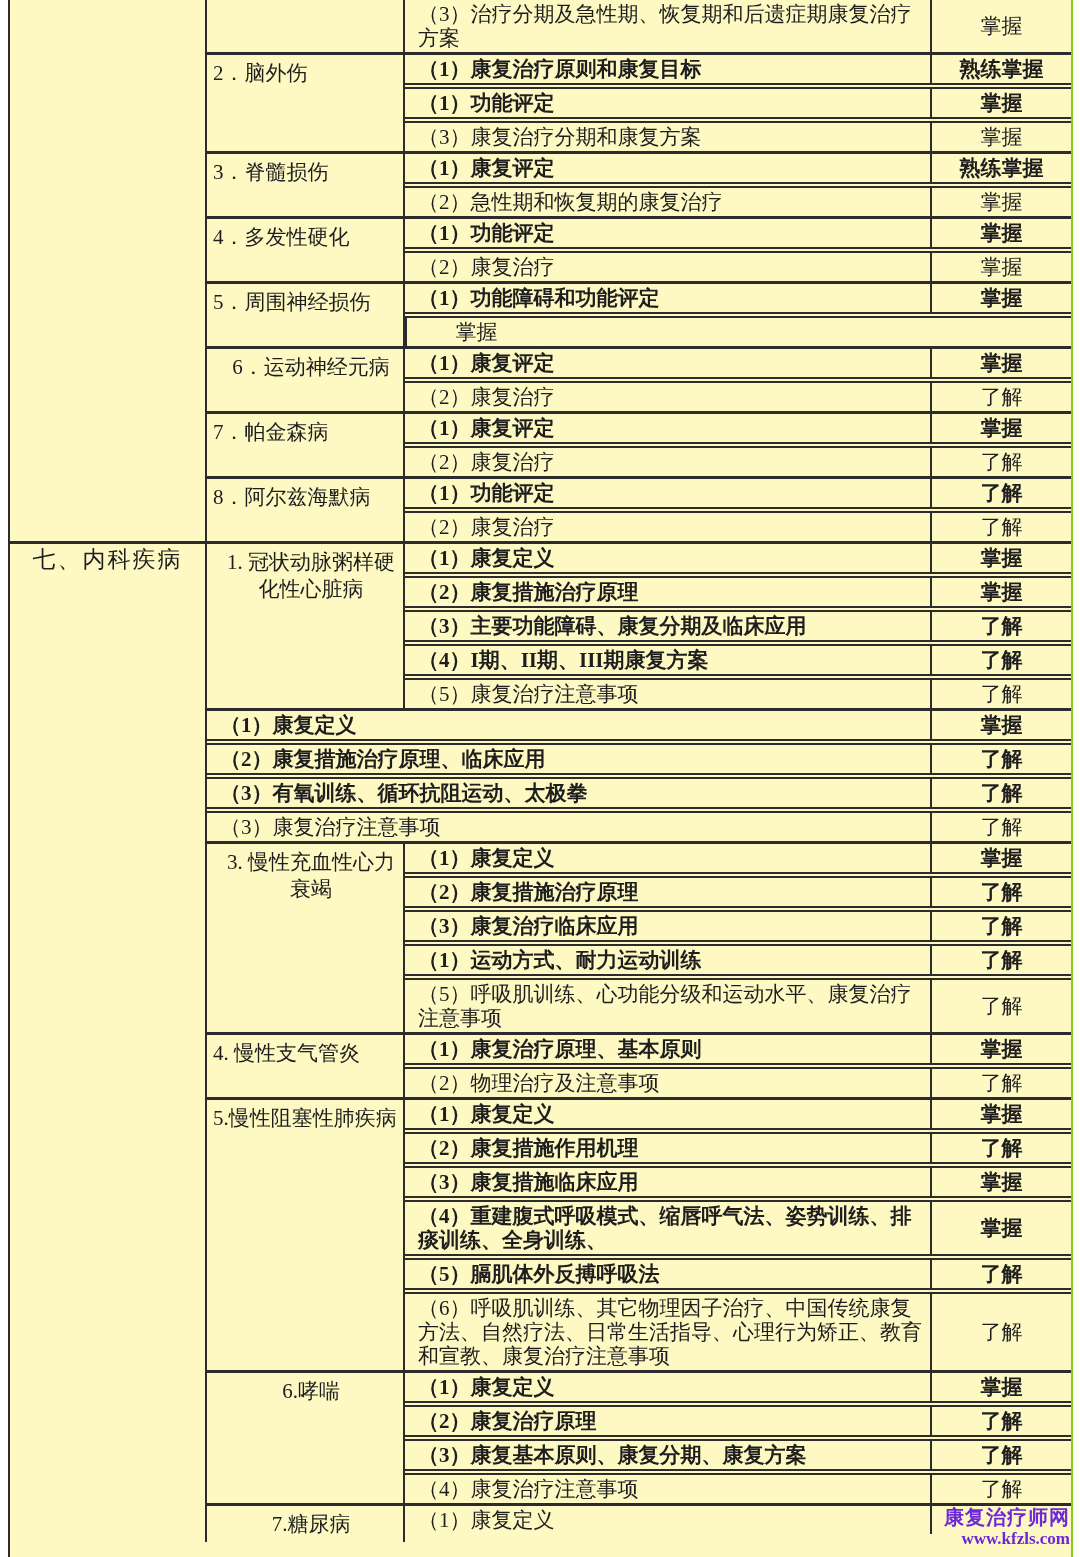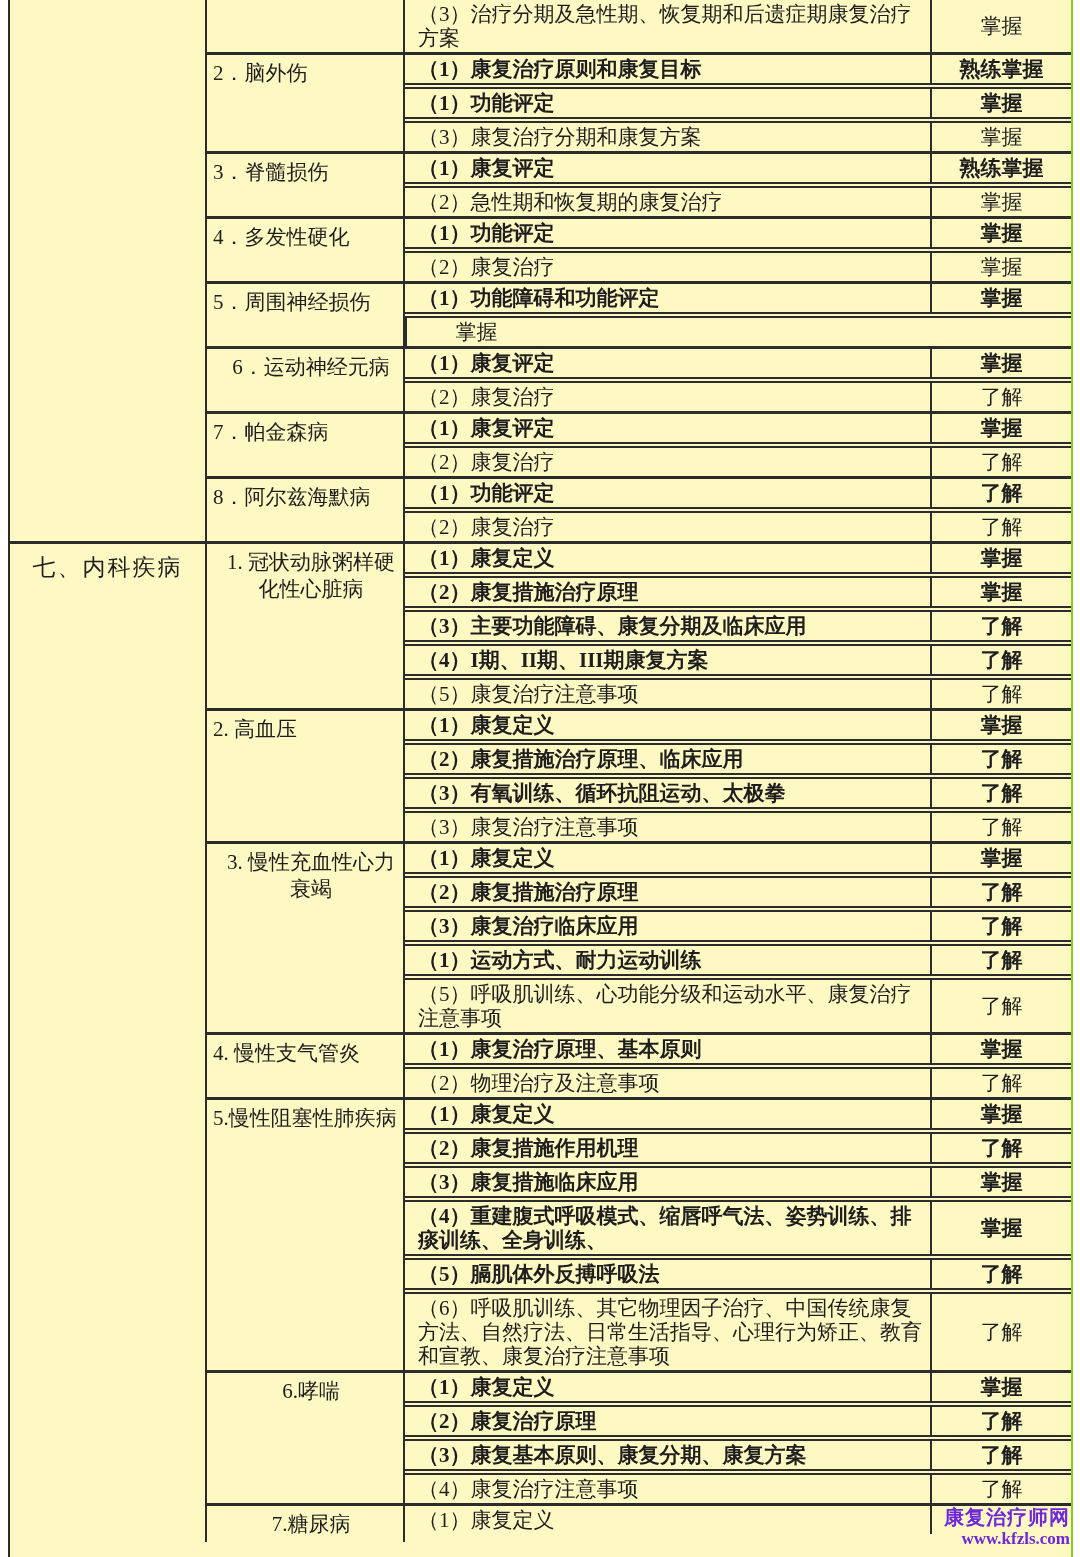--- a/index.html
+++ b/index.html
@@ -20,21 +20,20 @@
     border-right: 2px solid #84cc16;
     overflow: hidden;
     background: #fef9c3;
   }
   .section { display: flex; }
   .section + .section { border-top: 3px solid #2c2c2c; }
   .category-cell {
     flex: 0 0 197px;
     width: 197px;
     border-right: 2px solid #2c2c2c;
-    padding-top: 8px;
     text-align: center;
   }
   .category-text {
     font-size: 23px;
     letter-spacing: 2px;
   }
   .groups { flex: 1; min-width: 0; }
   .group { display: flex; }
   .group + .group { border-top: 3px solid #2c2c2c; }
   .disease-cell {
@@ -220,21 +219,20 @@
                 <div class="item-text">（4）I期、II期、III期康复方案</div>
                 <div class="item-level">了解</div>
               </div>
               <div class="item">
                 <div class="item-text">（5）康复治疗注意事项</div>
                 <div class="item-level">了解</div>
               </div>
             </div>
           </div>
           <div class="group">
-            <div class="disease-cell">2. 高血压</div>
             <div class="items">
               <div class="item">
                 <div class="item-text">（1）康复定义</div>
                 <div class="item-level">掌握</div>
               </div>
               <div class="item">
                 <div class="item-text">（2）康复措施治疗原理、临床应用</div>
                 <div class="item-level">了解</div>
               </div>
               <div class="item">

